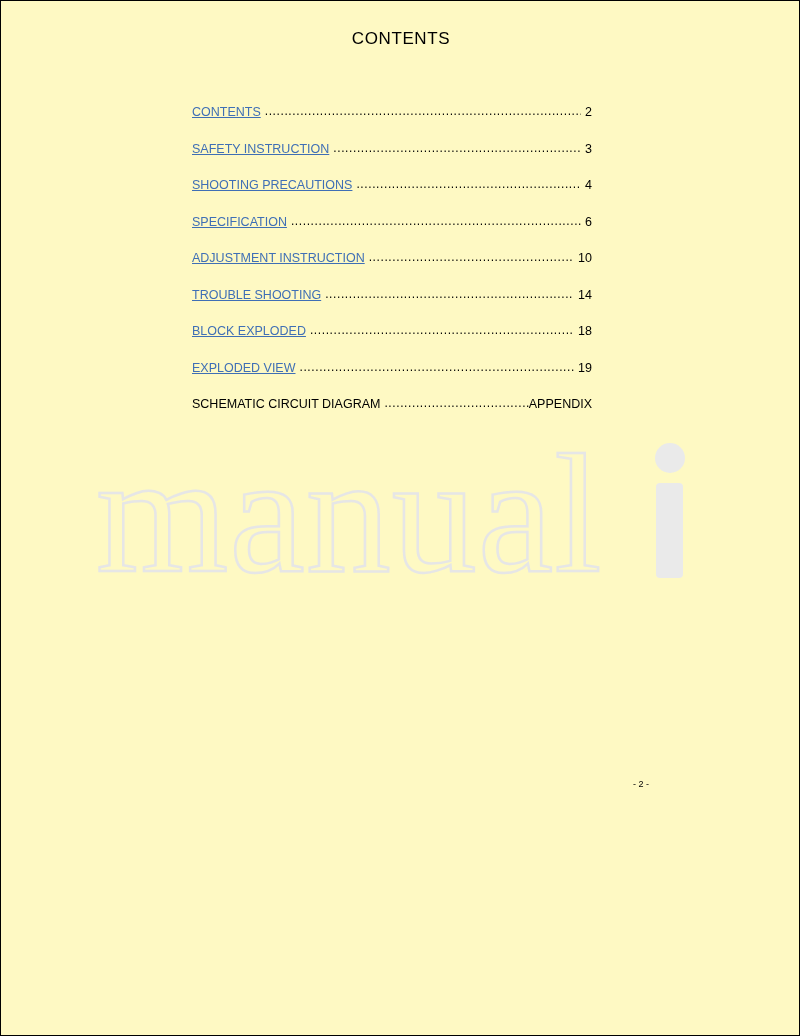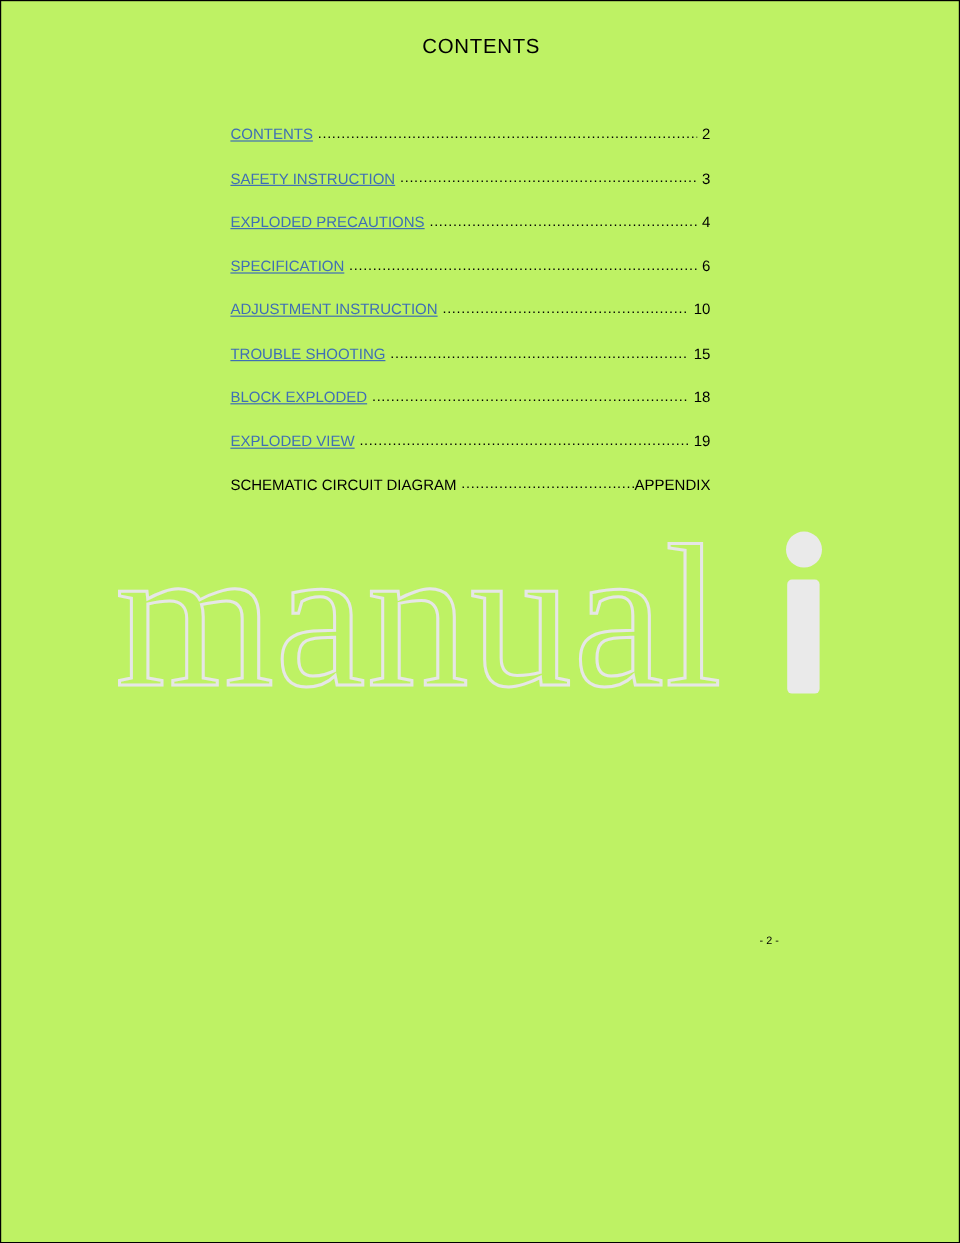--- a/index.html
+++ b/index.html
@@ -13,21 +13,21 @@
     position: relative;
     font-family: "Liberation Sans", sans-serif;
     overflow: hidden;
   }
   .page {
     position: absolute;
     left: 0;
     top: 0;
     width: 800px;
     height: 1036px;
-    background: #bef264;
+    background: #fef9c3;
     border: 1px solid #000000;
     box-sizing: border-box;
   }
   .page-title {
     position: absolute;
     top: 28px;
     left: 0;
     width: 800px;
     text-align: center;
     font-size: 17px;
@@ -130,41 +130,41 @@
       <span class="toc-page">2</span>
     </div>
 
     <div class="toc-row">
       <span class="toc-label">SAFETY INSTRUCTION</span>
       <span class="toc-dots">............................................................................................................</span>
       <span class="toc-page">3</span>
     </div>
 
     <div class="toc-row">
-      <span class="toc-label">EXPLODED PRECAUTIONS</span>
+      <span class="toc-label">SHOOTING PRECAUTIONS</span>
       <span class="toc-dots">............................................................................................................</span>
       <span class="toc-page">4</span>
     </div>
 
     <div class="toc-row">
       <span class="toc-label">SPECIFICATION</span>
       <span class="toc-dots">............................................................................................................</span>
       <span class="toc-page">6</span>
     </div>
 
     <div class="toc-row">
       <span class="toc-label">ADJUSTMENT INSTRUCTION</span>
       <span class="toc-dots">............................................................................................................</span>
       <span class="toc-page">10</span>
     </div>
 
     <div class="toc-row">
       <span class="toc-label">TROUBLE SHOOTING</span>
       <span class="toc-dots">............................................................................................................</span>
-      <span class="toc-page">15</span>
+      <span class="toc-page">14</span>
     </div>
 
     <div class="toc-row">
       <span class="toc-label">BLOCK EXPLODED</span>
       <span class="toc-dots">............................................................................................................</span>
       <span class="toc-page">18</span>
     </div>
 
     <div class="toc-row">
       <span class="toc-label">EXPLODED VIEW</span>

